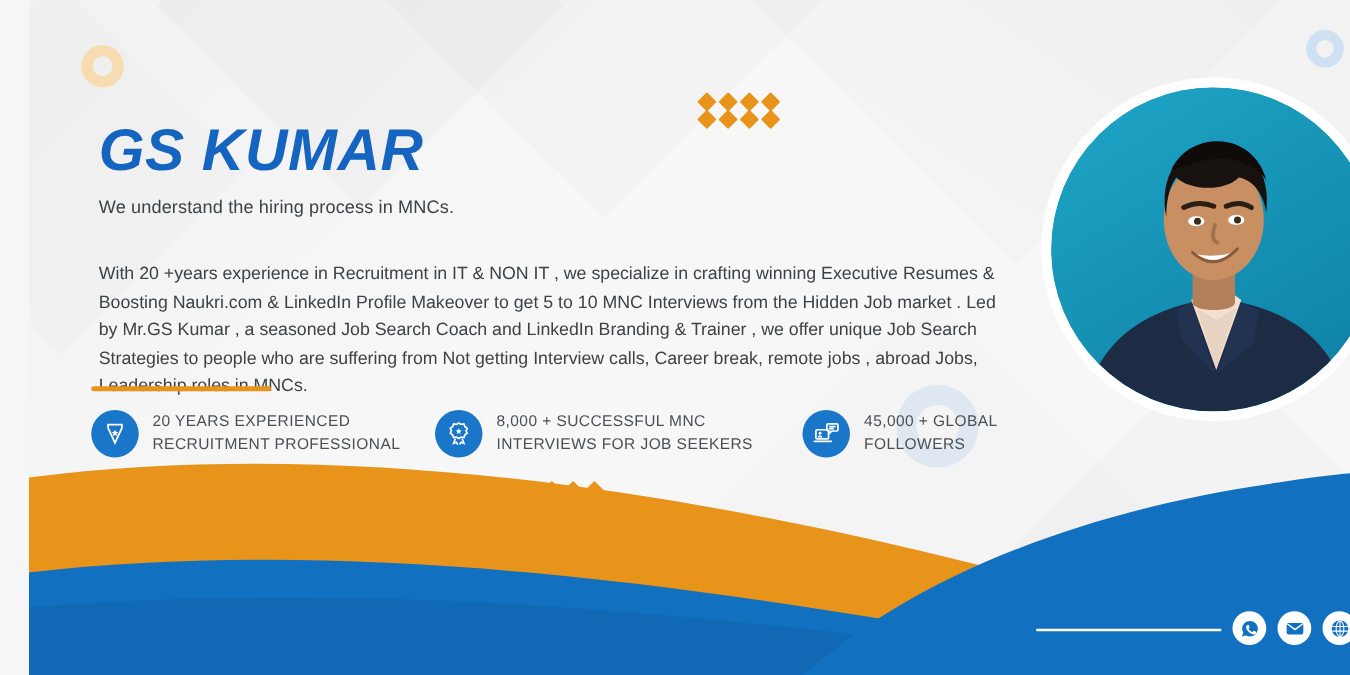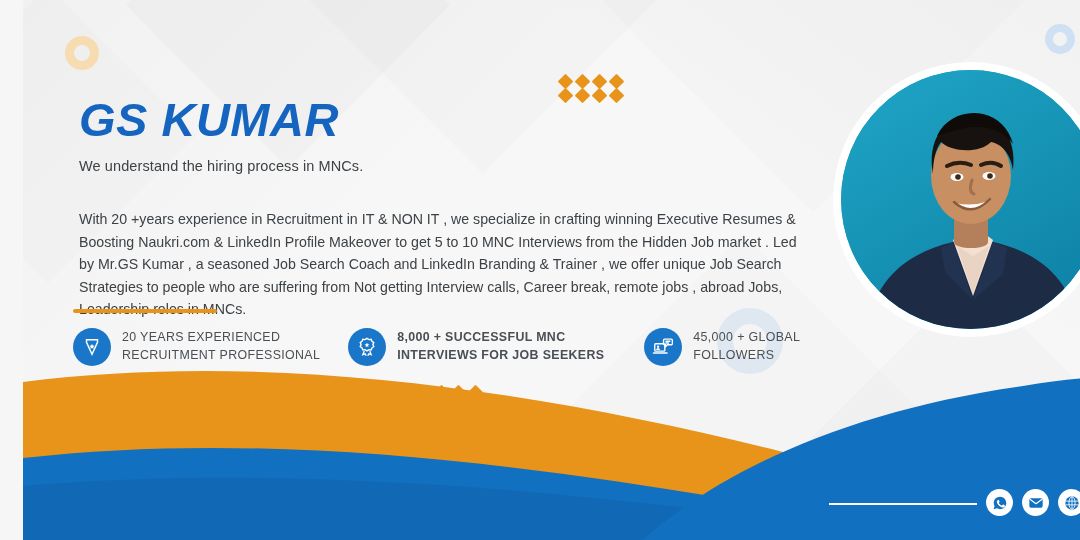--- a/index.html
+++ b/index.html
@@ -73,21 +73,21 @@
   .badge { display:flex; align-items:flex-start; gap:11px; }
   .badge .bicon {
     width:38px; height:38px; border-radius:50%; background:#1976c8;
     display:flex; align-items:center; justify-content:center; flex:0 0 38px;
   }
   .badge .bicon svg { width:22px; height:22px; display:block; }
   .badge .btext {
     font-size:12.4px; line-height:18px; color:#4a4f54;
     letter-spacing:0.35px; white-space:pre-line;
   }
-  .badge.b2 { margin-left:14px;font-weight:bold; }
+  .badge.b2 { margin-left:14px; }
   .badge.b3 { margin-left:26px; }
 
   
   .cta {
     position:absolute; left:53px; top:390px; width:181px; height:34px;
     background:#e8941a; border:none; border-radius:7px; cursor:pointer;
     color:#ffffff; font-size:14.5px; font-weight:bold; letter-spacing:1.4px;
     font-family:"Liberation Sans", sans-serif;
   }
 

